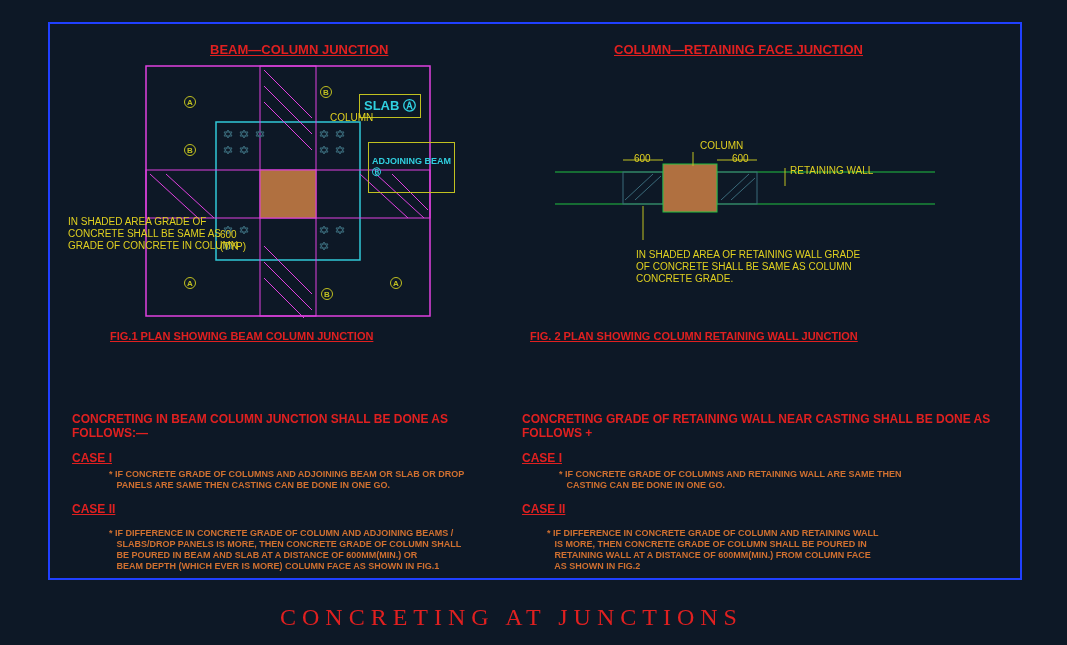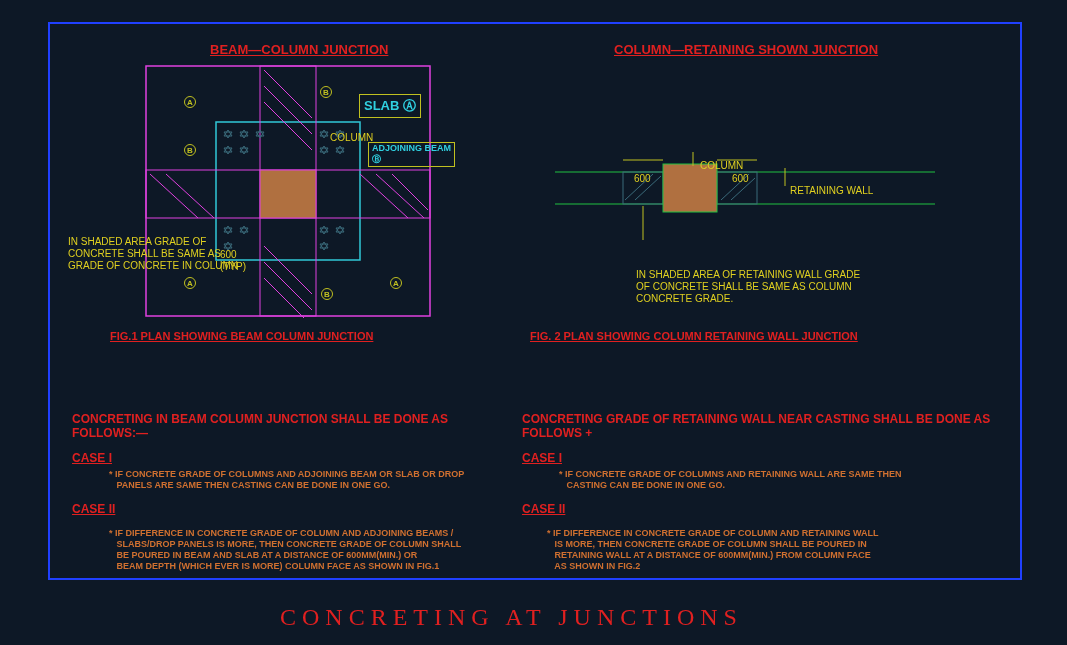--- a/index.html
+++ b/index.html
@@ -14,24 +14,24 @@
   }
   .main-border {
     position: absolute;
     left: 48px; top: 22px;
     width: 974px; height: 558px;
     border: 2px solid #2040ff;
   }
   .section-title { color: #e02020; font-weight: bold; font-size: 13px; text-decoration: underline; padding-left: 44px; }
   .fig-caption { color: #e02020; font-weight: bold; font-size: 11px; text-decoration: underline; }
   .block-red { color: #e02020; font-weight: bold; font-size: 12px; line-height: 14px; }
-  .yellow { color: #e0d020; font-size: 10px; line-height: 12px; margin-top: 20px; }
+  .yellow { color: #e0d020; font-size: 10px; line-height: 12px; }
   .orange { color: #d07030; font-size: 9px; line-height: 11px; font-weight: bold; margin-left: 31px; }
   .cyan-box { border: 1px solid #c0c020; padding: 2px 4px; font-size: 13px; font-weight: bold; display:inline-block; }
-  .cyan-box.small { font-size: 9px; padding: 0 3px; }
+  .cyan-box.small { font-size: 9px; padding: 13px 3px; }
   .main-title { color: #e02020; font-size: 24px; letter-spacing: 6px; font-family: "Times New Roman", serif; }
   .abs { position: absolute; }
   .marker { color: #c0c020; border: 1px solid #c0c020; border-radius: 50%; width: 12px; height: 12px; font-size: 8px; display:flex; align-items:center; justify-content:center; font-weight:bold; }
 </style>
 </head>
 <body>
 
 <div class="main-border"></div>
 
 <div class="abs section-title" style="left:166px; top:42px;">BEAM—COLUMN JUNCTION</div>
@@ -124,21 +124,21 @@
 <div class="abs cyan-box small" style="left:368px; top:142px; color:#30d0e0; white-space:pre;">ADJOINING BEAM
 Ⓑ</div>
 <div class="abs yellow" style="left:220px; top:229px; white-space:pre; text-align:left;">600
 (TYP)</div>
 <div class="abs yellow" style="left:68px; top:216px; white-space:pre;">IN SHADED AREA GRADE OF
 CONCRETE SHALL BE SAME AS
 GRADE OF CONCRETE IN COLUMN</div>
 
 <div class="abs fig-caption" style="left:110px; top:330px;">FIG.1 PLAN SHOWING BEAM COLUMN JUNCTION</div>
 
-<div class="abs section-title" style="left:570px; top:42px;">COLUMN—RETAINING SHOWN JUNCTION</div>
+<div class="abs section-title" style="left:570px; top:42px;">COLUMN—RETAINING FACE JUNCTION</div>
 
 <svg class="abs" style="left:555px; top:150px;" width="380" height="100">
 
   <line x1="0" y1="22" x2="380" y2="22" stroke="#20c040"></line>
   <line x1="0" y1="54" x2="380" y2="54" stroke="#20c040"></line>
 
   <g fill="none" stroke="#3a6a7a">
     <rect x="68" y="22" width="40" height="32"></rect>
     <line x1="70" y1="50" x2="98" y2="24"></line>
       <line x1="80" y1="50" x2="106" y2="26"></line>

